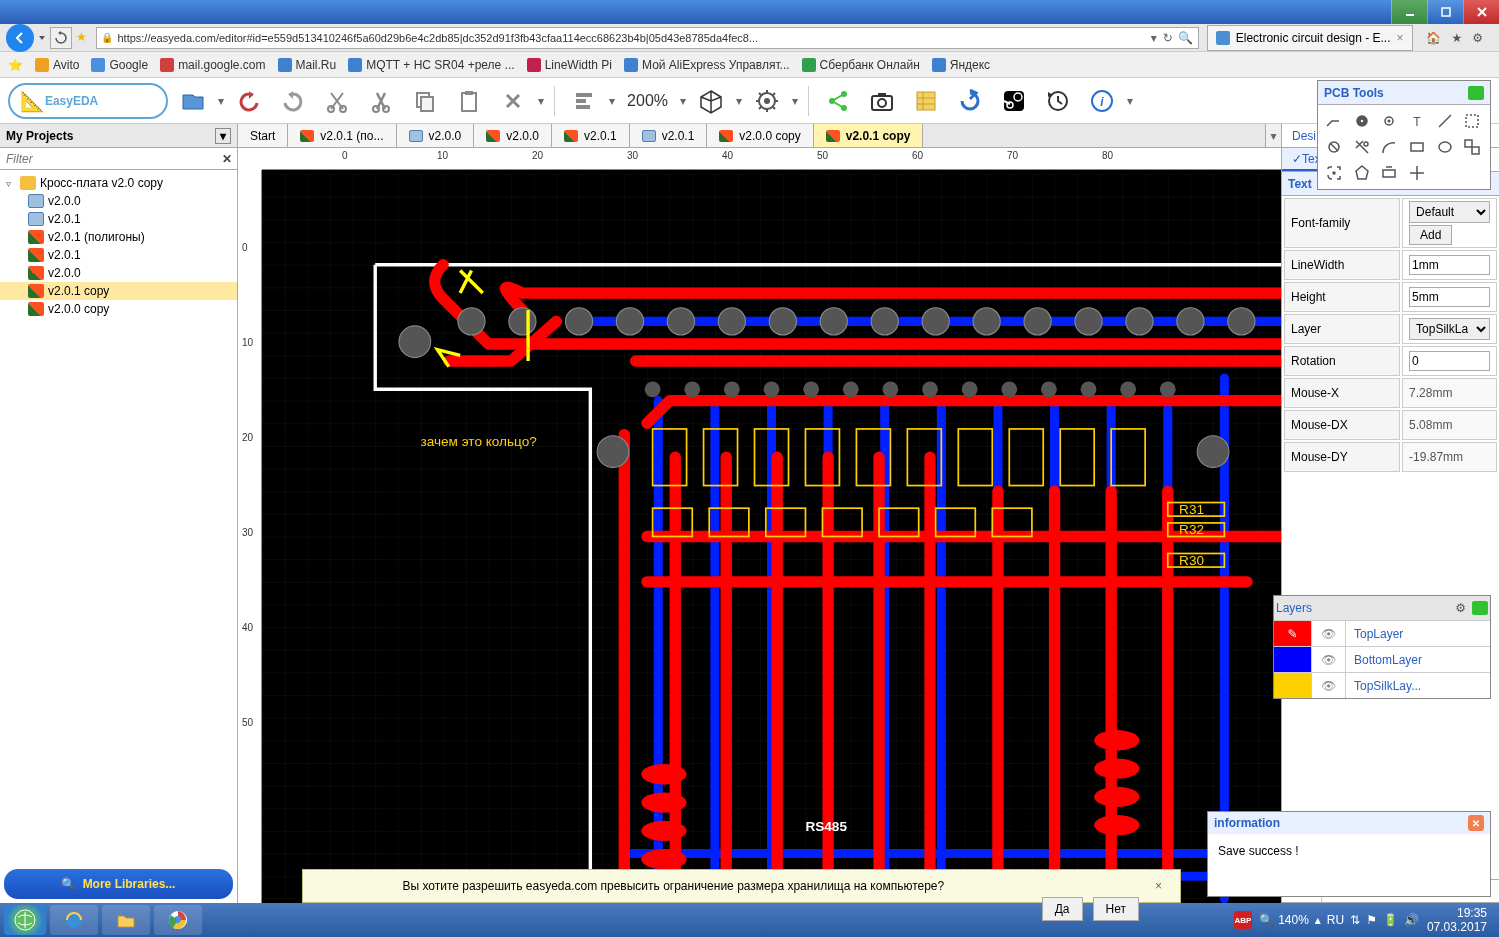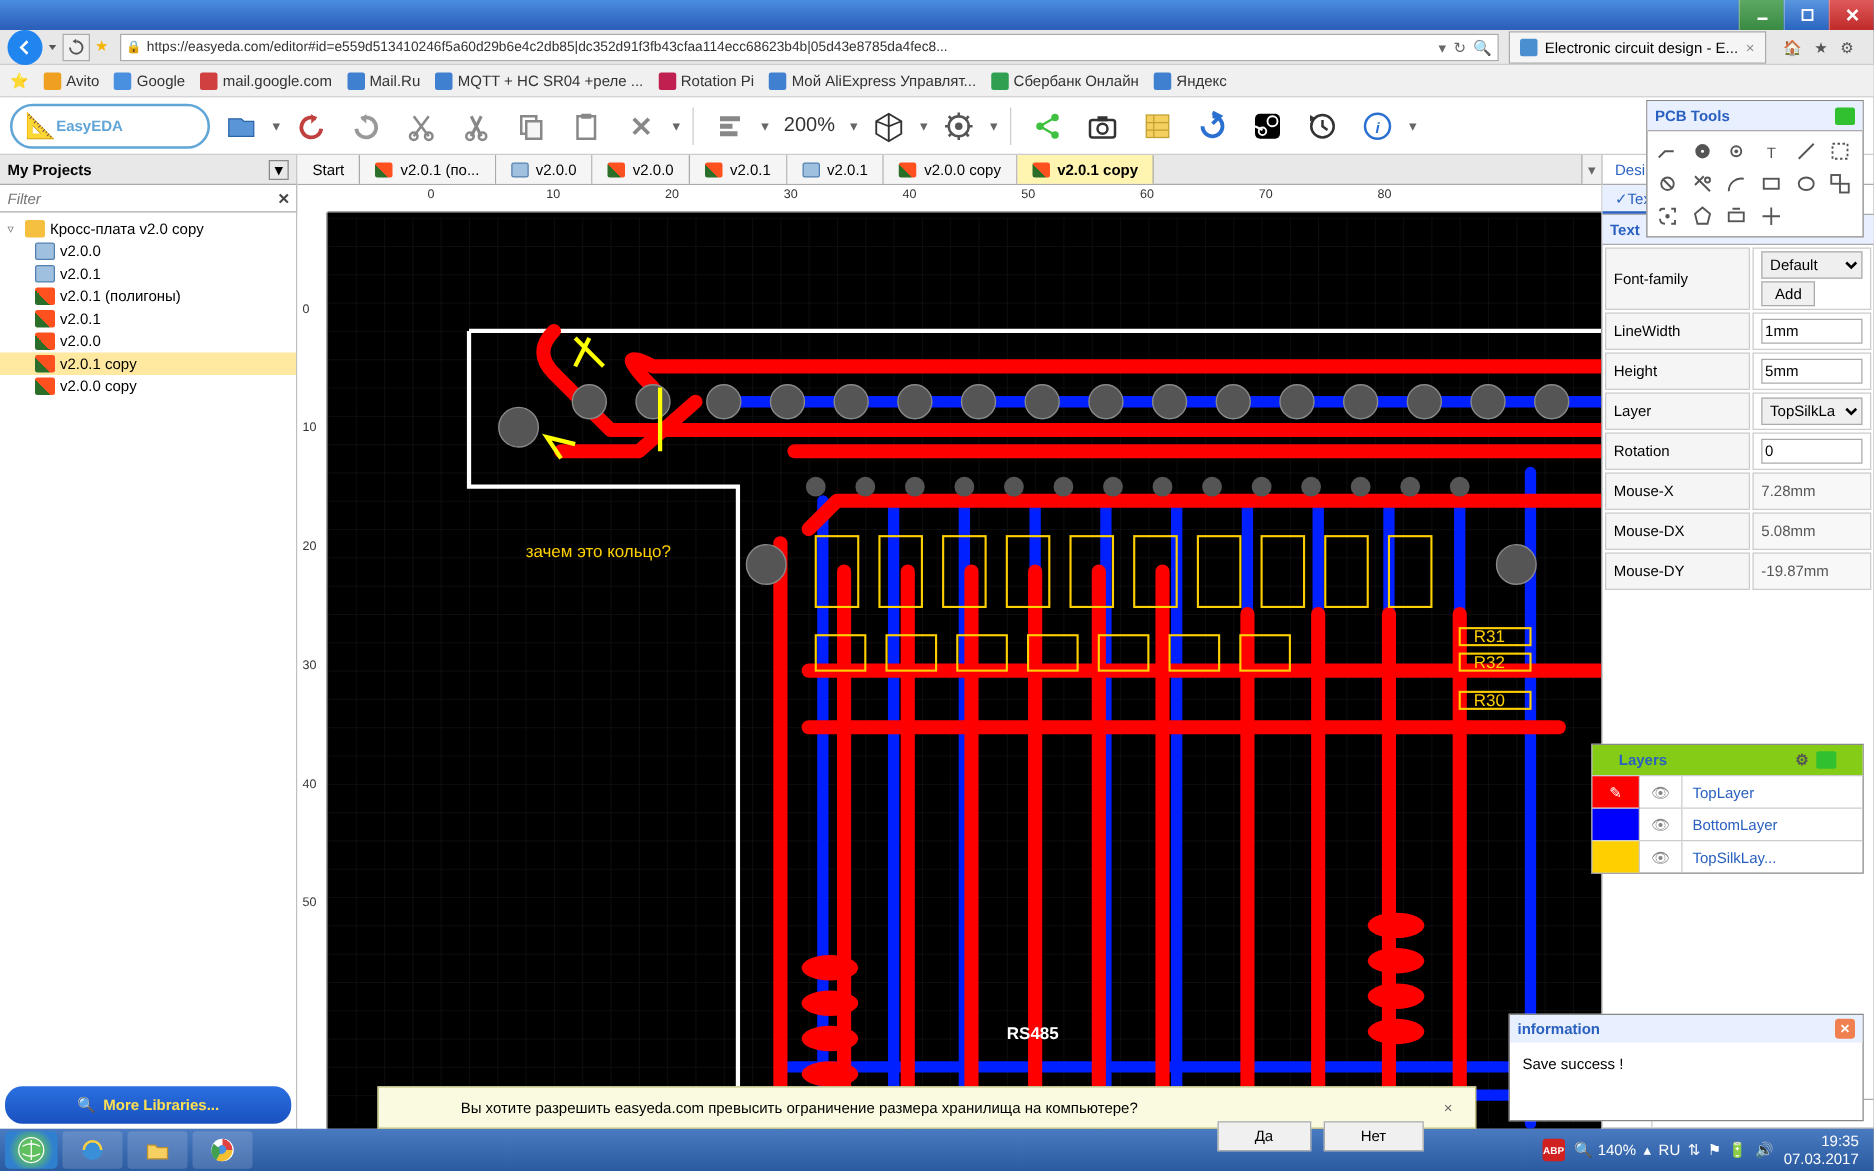--- a/index.html
+++ b/index.html
@@ -91,39 +91,39 @@
 
 .pcb-tools { position: absolute; top: 80px; right: 8px; width: 174px; background: #fff; border: 1px solid #888; z-index: 100; }
 .pcb-tools-header { height: 24px; background: #e8f0ff; border-bottom: 1px solid #aaa; display: flex; align-items: center; padding: 0 6px; color: #2a60c0; font-weight: bold; }
 .pcb-tools-header .minbtn { margin-left: auto; width: 16px; height: 14px; background: #30c030; border-radius: 2px; cursor: pointer; }
 .pcb-tools-grid { display: grid; grid-template-columns: repeat(6, 1fr); gap: 2px; padding: 4px; }
 .tool-icon { width: 24px; height: 24px; display: flex; align-items: center; justify-content: center; cursor: pointer; border-radius: 3px; }
 .tool-icon svg { width: 18px; height: 18px; stroke: #555; fill: none; stroke-width: 1.5; }
 
 
 .layers-panel { position: absolute; right: 8px; bottom: 238px; width: 218px; background: #fff; border: 1px solid #888; z-index: 50; }
-.layers-header { height: 24px; background: #84cc16; display: flex; align-items: center; padding: 0 21px; color: #2a60c0; font-weight: bold; }
+.layers-header { height: 24px; background: #e5e5e5; display: flex; align-items: center; padding: 0 2px; color: #2a60c0; font-weight: normal; }
 .layers-header .gear { margin-left: auto; cursor: pointer; color: #555; }
 .layers-header .minbtn { width: 16px; height: 14px; background: #30c030; margin-left: 6px; border-radius: 2px; cursor: pointer; }
 .layer-row { height: 26px; display: flex; align-items: center; border-top: 1px solid #ccc; }
 .layer-color { width: 38px; height: 100%; border-right: 1px solid #ccc; display: flex; align-items: center; justify-content: center; }
 .layer-pencil { color: white; font-size: 12px; }
 .layer-eye { width: 34px; text-align: center; color: #888; cursor: pointer; border-right: 1px solid #ccc; height: 100%; display: flex; align-items: center; justify-content: center; }
 .layer-name { padding: 0 8px; color: #2a60c0; cursor: pointer; }
 
 
 .info-panel { position: absolute; right: 8px; bottom: 40px; width: 284px; height: 86px; background: #fff; border: 1px solid #888; z-index: 60; }
 .info-header { height: 22px; background: #e8f0ff; display: flex; align-items: center; padding: 0 6px; color: #2a60c0; font-weight: bold; }
 .info-header .closex { margin-left: auto; width: 16px; height: 16px; background: #f08050; border-radius: 3px; color: white; display: flex; align-items: center; justify-content: center; cursor: pointer; font-size: 10px; }
 .info-body { padding: 10px; }
 
 
 .storage-bar { position: absolute; bottom: 34px; left: 302px; right: 318px; height: 34px; background: #fafae0; border: 1px solid #c0c080; display: flex; align-items: center; padding: 0 12px; gap: 10px; z-index: 40; }
 .storage-bar .msg { flex: 1; text-align: center; }
-.storage-bar button { border: 1px solid #aaa; background: #f0f0f0; padding: 4px 29px; cursor: pointer; margin-top: 45px; }
+.storage-bar button { border: 1px solid #aaa; background: #f0f0f0; padding: 4px 12px; cursor: pointer; margin-top: 45px; }
 .storage-bar .sx { color: #666; cursor: pointer; padding: 0 6px; }
 
 
 .taskbar { position: absolute; bottom: 0; left: 0; right: 0; height: 34px; background: linear-gradient(to bottom, #4a7ac0, #2a5aa0); display: flex; align-items: center; padding: 0 4px; gap: 4px; }
 .start-btn { width: 42px; height: 30px; background: radial-gradient(circle, #60c060 30%, #3080d0 70%); border-radius: 4px; cursor: pointer; display: flex; align-items: center; justify-content: center; }
 .start-btn svg { width: 22px; height: 22px; }
 .task-item { width: 48px; height: 30px; background: rgba(255,255,255,0.15); border-radius: 3px; cursor: pointer; display: flex; align-items: center; justify-content: center; }
 .tray { margin-left: auto; display: flex; align-items: center; gap: 8px; color: white; font-size: 11px; padding-right: 8px; }
 .tray-time { text-align: right; line-height: 1.2; }
 .tray-icons { display: flex; gap: 6px; align-items: flex-end; }
@@ -206,21 +206,21 @@
       <div class="bookmark">
         <span class="bm-icon" style="background:#4080d0"></span>
         <span>Mail.Ru</span>
       </div>
       <div class="bookmark">
         <span class="bm-icon" style="background:#4080d0"></span>
         <span>MQTT + HC SR04 +реле ...</span>
       </div>
       <div class="bookmark">
         <span class="bm-icon" style="background:#c02050"></span>
-        <span>Rotation Pi</span>
+        <span>LineWidth Pi</span>
       </div>
       <div class="bookmark">
         <span class="bm-icon" style="background:#4080d0"></span>
         <span>Мой AliExpress Управлят...</span>
       </div>
       <div class="bookmark">
         <span class="bm-icon" style="background:#30a050"></span>
         <span>Сбербанк Онлайн</span>
       </div>
       <div class="bookmark">

